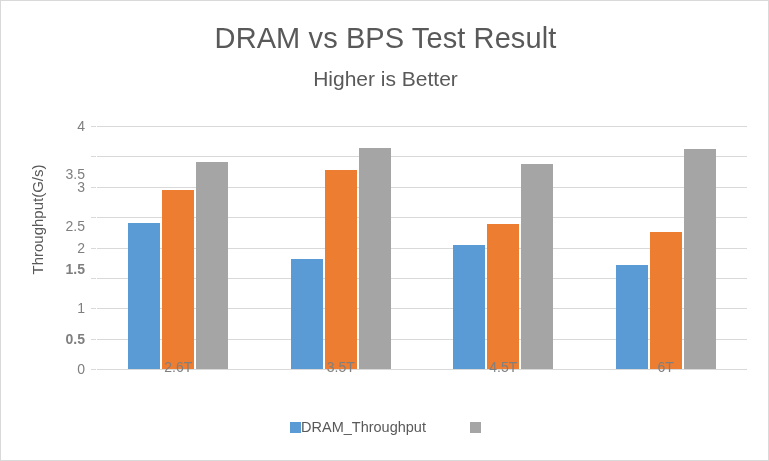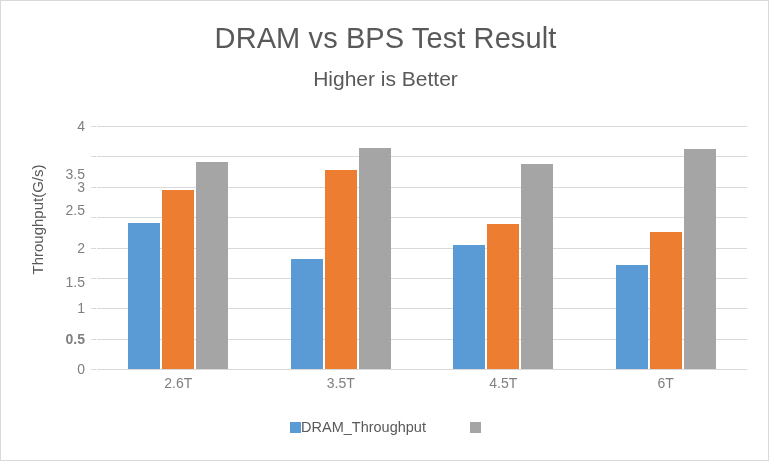--- a/index.html
+++ b/index.html
@@ -113,21 +113,21 @@
   #x-axis-line {
     position: absolute;
     left: 96px;
     top: 368px;
     width: 650px;
     height: 1px;
     background: #d9d9d9;
   }
   .x-tick-label {
     position: absolute;
-    top: 374px;
+    top: 358px;
     font-size: 14px;
     color: #7f7f7f;
     text-align: center;
     transform: translateX(-50%);
     white-space: nowrap;
   }
 
   
   #legend {
     position: absolute;
@@ -170,27 +170,27 @@
       <div class="tick-mark" style="top: 0px;"></div>
       <div class="y-tick-label" style="top: 0px;">4</div>
       <div class="gridline" style="top: 30.375px;"></div>
       <div class="tick-mark" style="top: 30.375px;"></div>
       <div class="y-tick-label" style="top: 48px;">3.5</div>
       <div class="gridline" style="top: 60.75px;"></div>
       <div class="tick-mark" style="top: 60.75px;"></div>
       <div class="y-tick-label" style="top: 60.75px;">3</div>
       <div class="gridline" style="top: 91.125px;"></div>
       <div class="tick-mark" style="top: 91.125px;"></div>
-      <div class="y-tick-label" style="top: 84px;">2.5</div>
+      <div class="y-tick-label" style="top: 100px;">2.5</div>
       <div class="gridline" style="top: 121.5px;"></div>
       <div class="tick-mark" style="top: 121.5px;"></div>
       <div class="y-tick-label" style="top: 121.5px;">2</div>
       <div class="gridline" style="top: 151.875px;"></div>
       <div class="tick-mark" style="top: 151.875px;"></div>
-      <div class="y-tick-label" style="top: 156px;">1.5</div>
+      <div class="y-tick-label" style="top: 143px; font-weight: bold;">1.5</div>
       <div class="gridline" style="top: 182.25px;"></div>
       <div class="tick-mark" style="top: 182.25px;"></div>
       <div class="y-tick-label" style="top: 182.25px;">1</div>
       <div class="gridline" style="top: 212.625px;"></div>
       <div class="tick-mark" style="top: 212.625px;"></div>
       <div class="y-tick-label" style="top: 212.625px; font-weight: bold;">0.5</div>
       <div class="gridline baseline" style="top: 243px;"></div>
       <div class="tick-mark" style="top: 243px;"></div>
       <div class="y-tick-label" style="top: 243px;">0</div>
       <div class="bar-group" style="left: 0px; width: 162.5px;">

